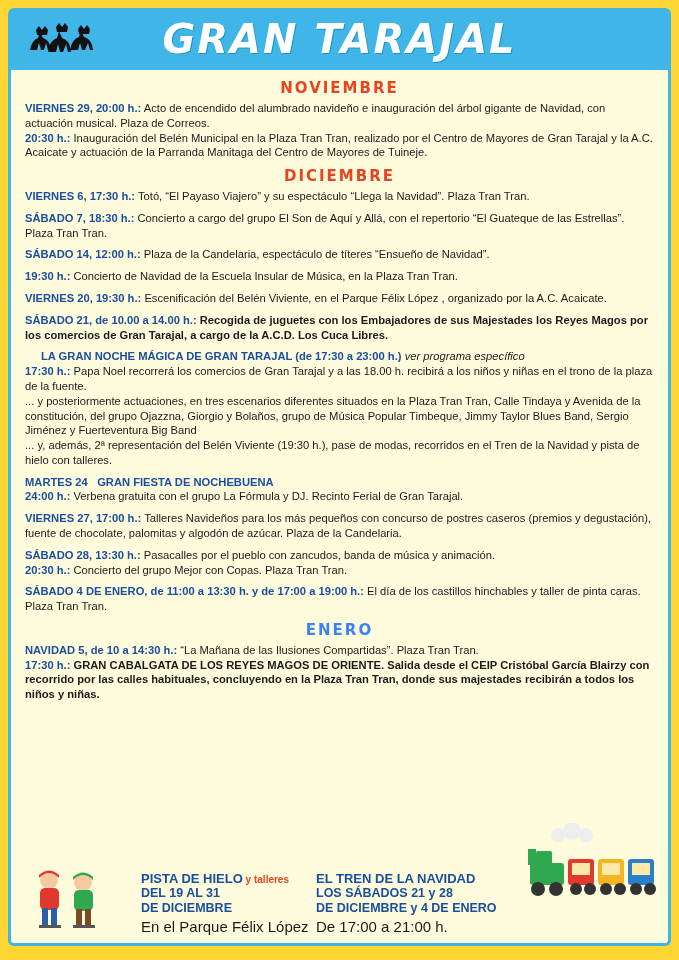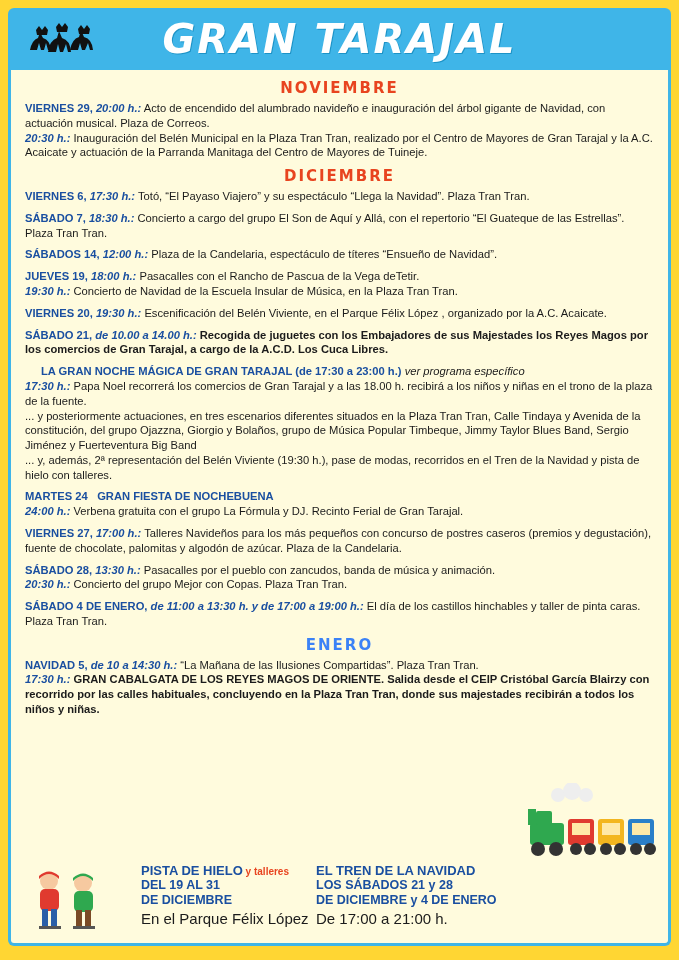--- a/index.html
+++ b/index.html
@@ -57,32 +57,32 @@
     margin: 3px 0 4px 0;
   }
   .entry {
     font-size: 11.2px;
     color: #1b1b1b;
     line-height: 1.32;
     margin-bottom: 7px;
   }
   .entry p { margin: 0; }
   .d { color: #1a4fa0; font-weight: bold; }
-  .t { color: #1a4fa0; font-style: italic; font-weight: bold; }
+  .t { color: #1a4fa0; font-weight: bold; }
   .b { font-weight: bold; }
   .i { font-style: italic; }
   .magic-title { color:#1a4fa0; font-weight:bold;padding-left:16px; }
   .fiesta { color:#1a4fa0; font-weight:bold; }
 
   .footer {
     position: absolute;
     left: 0; right: 0; bottom: 0;
     height: 84px;
     display: flex;
-    align-items: flex-start;
+    align-items: center;
     padding: 2px 2px 0 10px;
   }
   .footer-col { padding-top: 2px; }
   .fc1 { width: 120px; }
   .fc2 { width: 175px; }
   .fc3 { width: 230px; }
   .fc4 { flex:1; position:relative; }
   .ft-title { color: #1a4fa0; font-weight: bold; font-size: 13px; line-height: 1.18; }
   .ft-title .small { color:#e8441f; font-weight: bold; font-size: 10px; }
   .ft-line { color: #1a4fa0; font-weight: bold; font-size: 12.5px; line-height: 1.18; }
@@ -125,27 +125,25 @@
       <p><span class="d">VIERNES 6,</span>
          <span class="t">17:30 h.:</span><span> Totó, “El Payaso Viajero” y su espectáculo “Llega la Navidad”. Plaza Tran Tran.</span></p>
     </div>
 
     <div class="entry">
       <p><span class="d">SÁBADO 7,</span>
          <span class="t">18:30 h.:</span><span> Concierto a cargo del grupo El Son de Aquí y Allá, con el repertorio “El Guateque de las Estrellas”. Plaza Tran Tran.</span></p>
     </div>
 
     <div class="entry">
-      <p><span class="d">SÁBADOS 14,</span>
+      <p><span class="d">SÁBADO 14,</span>
          <span class="t">12:00 h.:</span><span> Plaza de la Candelaria, espectáculo de títeres “Ensueño de Navidad”.</span></p>
     </div>
 
     <div class="entry">
-      <p><span class="d">JUEVES 19,</span>
-         <span class="t">18:00 h.:</span><span> Pasacalles con el Rancho de Pascua de la Vega deTetir.</span></p>
       <p><span class="t">19:30 h.:</span><span> Concierto de Navidad de la Escuela Insular de Música, en la Plaza Tran Tran.</span></p>
     </div>
 
     <div class="entry">
       <p><span class="d">VIERNES 20,</span>
          <span class="t">19:30 h.:</span><span> Escenificación del Belén Viviente, en el Parque Félix López , organizado  por la A.C.  Acaicate.</span></p>
     </div>
 
     <div class="entry">
       <p><span class="d">SÁBADO 21,</span>

